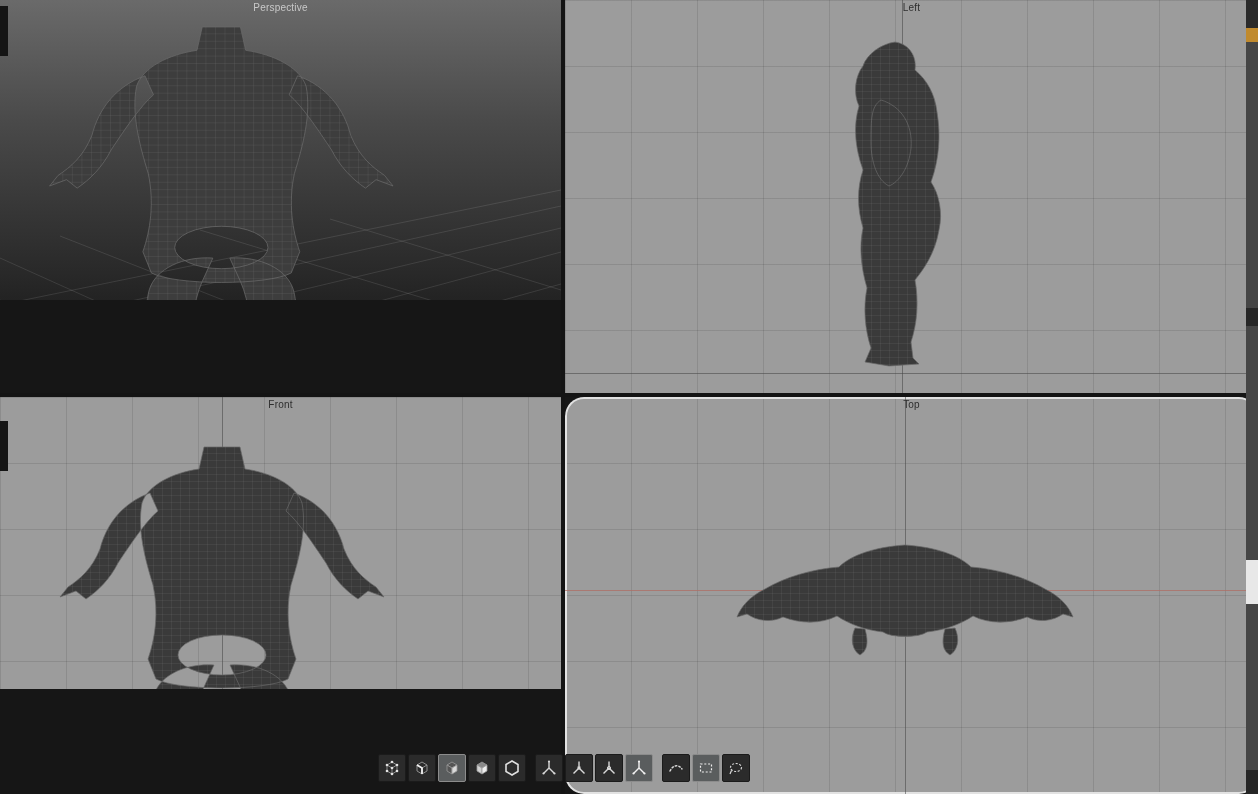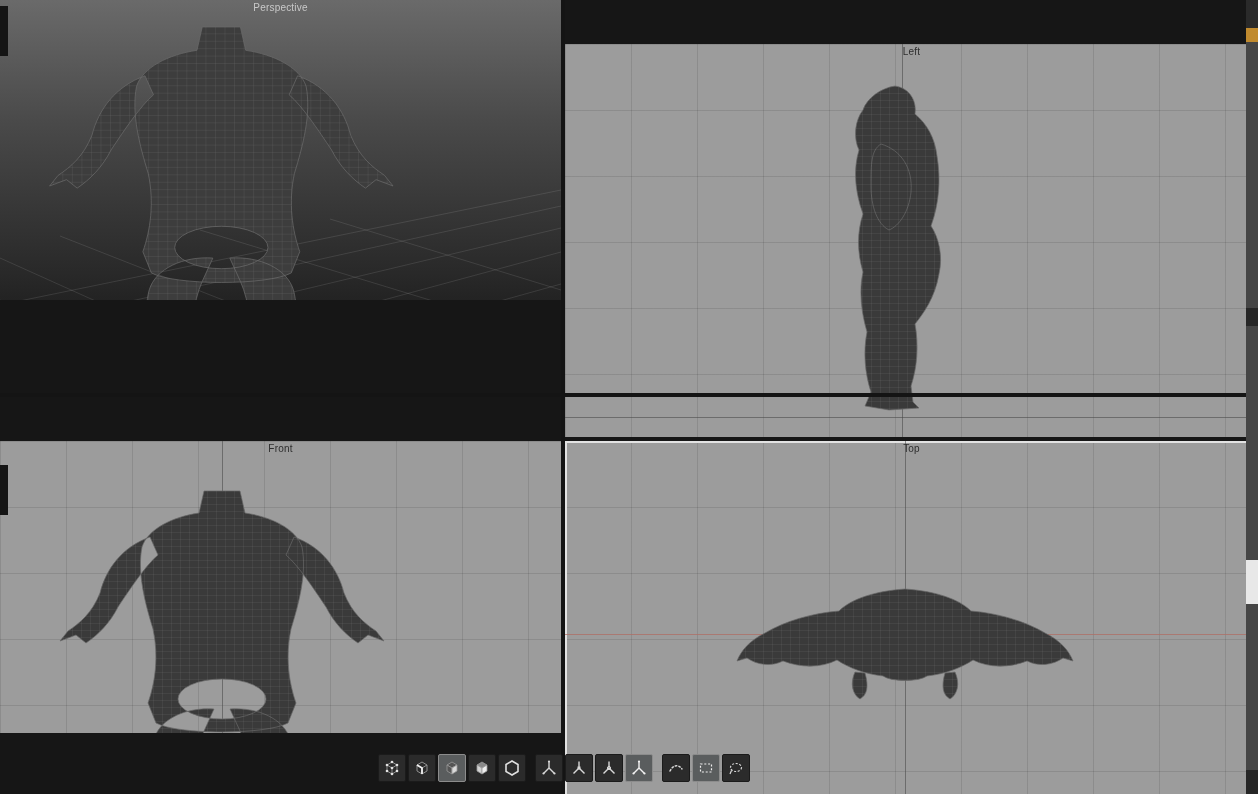--- a/index.html
+++ b/index.html
@@ -5,28 +5,27 @@
   * { margin:0; padding:0; box-sizing:border-box; }
   html,body { background:#1a1a1a; font-family:"Liberation Sans", sans-serif; }
   #stage { position:relative; width:1258px; height:794px; background:#161616; overflow:hidden; }
 
   .viewport { position:absolute; overflow:hidden; }
   .vp-ortho {
     background-color:#9c9c9c;
     background-image:
       repeating-linear-gradient(to right, rgba(0,0,0,0.10) 0 1px, transparent 1px 66px),
       repeating-linear-gradient(to bottom, rgba(0,0,0,0.10) 0 1px, transparent 1px 66px);
-    margin-top: 44px;
   }
   #vp-perspective { left:0; top:0; width:561px; height:300px;
     background:linear-gradient(180deg,#6a6a6a 0%, #4a4a4a 40%, #232323 100%); }
   #vp-left  { left:565px; top:0; width:693px; height:393px; }
   #vp-front { left:0; top:397px; width:561px; height:292px; }
   #vp-top   { left:565px; top:397px; width:693px; height:397px; }
-  #vp-top.active { box-shadow: inset 0 0 0 2px #e2e2e2; }
+  #vp-top.active { box-shadow: inset 0 0 0 2px #e2e2e2; border-radius: 19px; }
 
   .vp-label { position:absolute; top:2px; left:50%; transform:translateX(-50%);
     font-size:10px; letter-spacing:0.2px; z-index:5; white-space:nowrap; }
   .label-light { color:#c9c9c9; }
   .label-dark  { color:#2e2e2e; }
 
   .divider-v { position:absolute; left:561px; top:0; width:4px; height:794px; background:#141414; z-index:4; }
   .divider-h { position:absolute; left:0; top:393px; width:1258px; height:4px; background:#141414; z-index:4; }
 
   .axis-line { position:absolute; z-index:2; }

